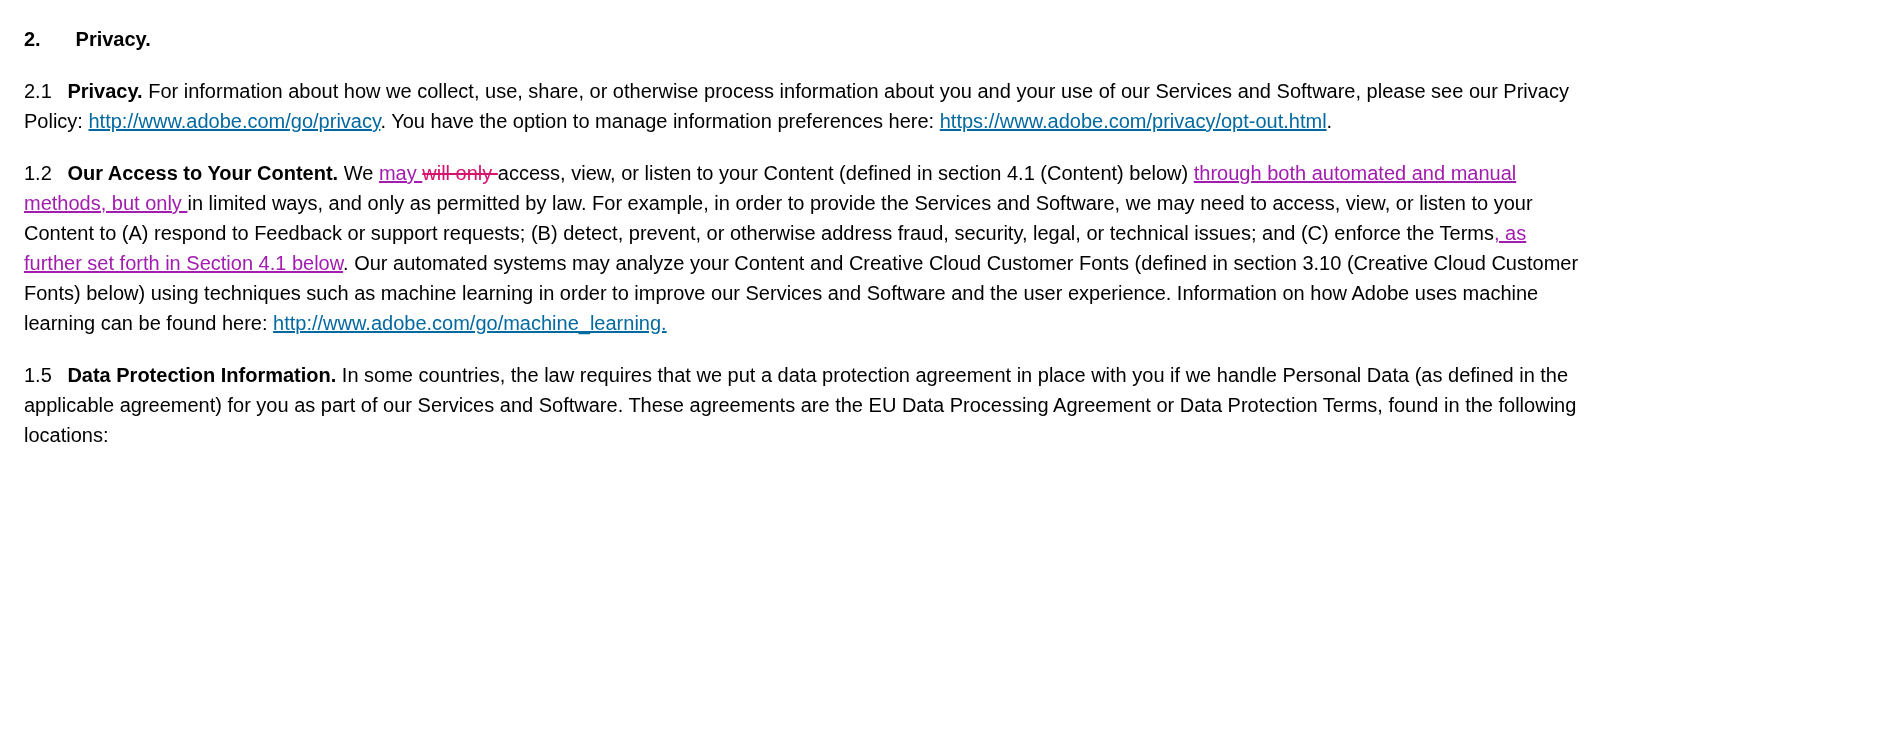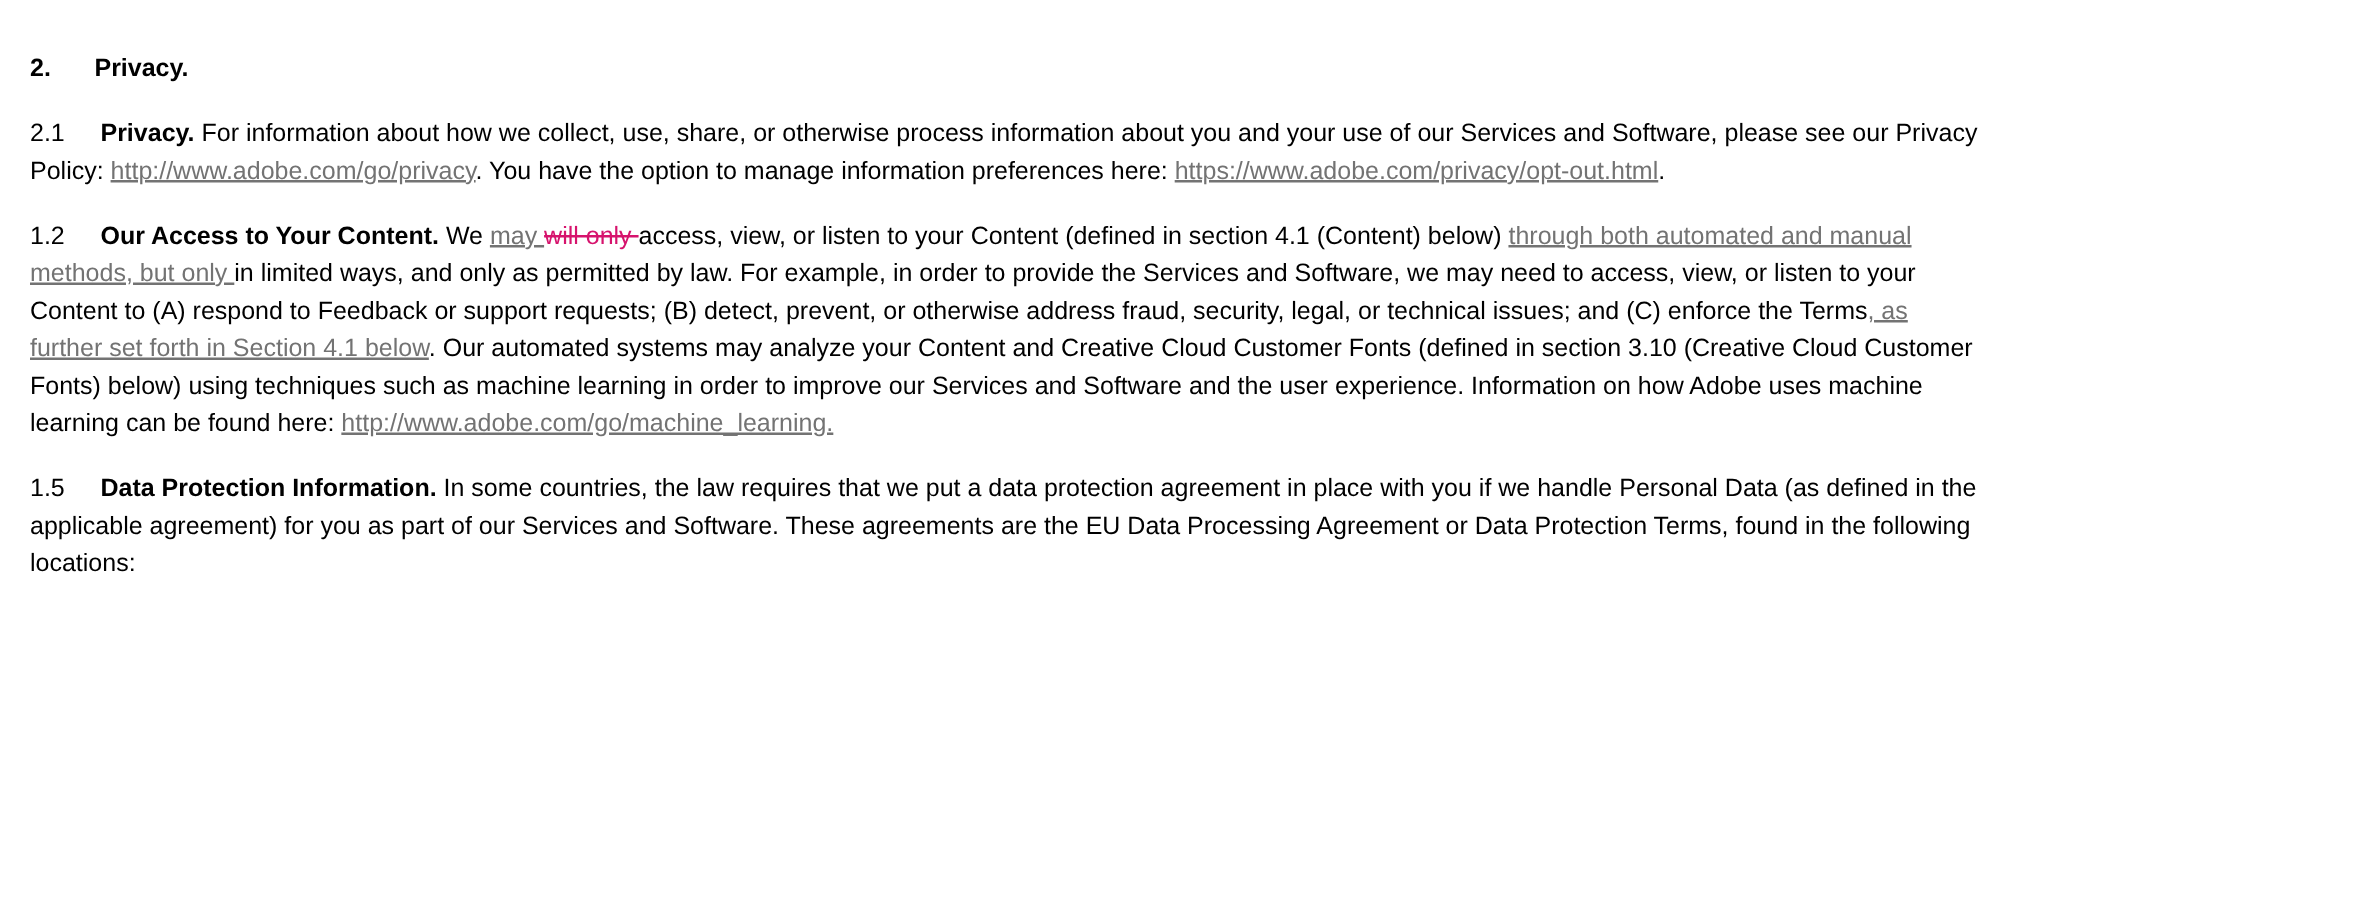--- a/index.html
+++ b/index.html
@@ -6,41 +6,41 @@
       font-family: -apple-system, BlinkMacSystemFont, "Segoe UI", Helvetica, Arial, sans-serif;
       font-size: 20px;
       line-height: 1.5;
       color: #000;
       margin: 0;
       padding: 24px;
       max-width: 1560px;
     }
     .section-heading {
       font-weight: 700;
-      margin: 16px 0 22px 0;
+      margin: 0 0 22px 0;
     }
     .section-heading .num {
       display: inline-block;
       min-width: 46px;
     }
     p {
       margin: 0 0 22px 0;
     }
     .clause-num {
-      margin-right: 23px;
+      margin-right: 10px;
     }
     .clause-title {
       font-weight: 700;
     }
     a.link {
-      color: #737373;
+      color: #0369a1;
       text-decoration: underline;
     }
     .ins {
-      color: #737373;
+      color: #a21caf;
       text-decoration: underline;
     }
     .del {
       color: #D6136D;
       text-decoration: line-through;
       text-align: right;
     }
     .squiggle {
       text-decoration-style: dotted;
       text-decoration-color: #6a5acd;

